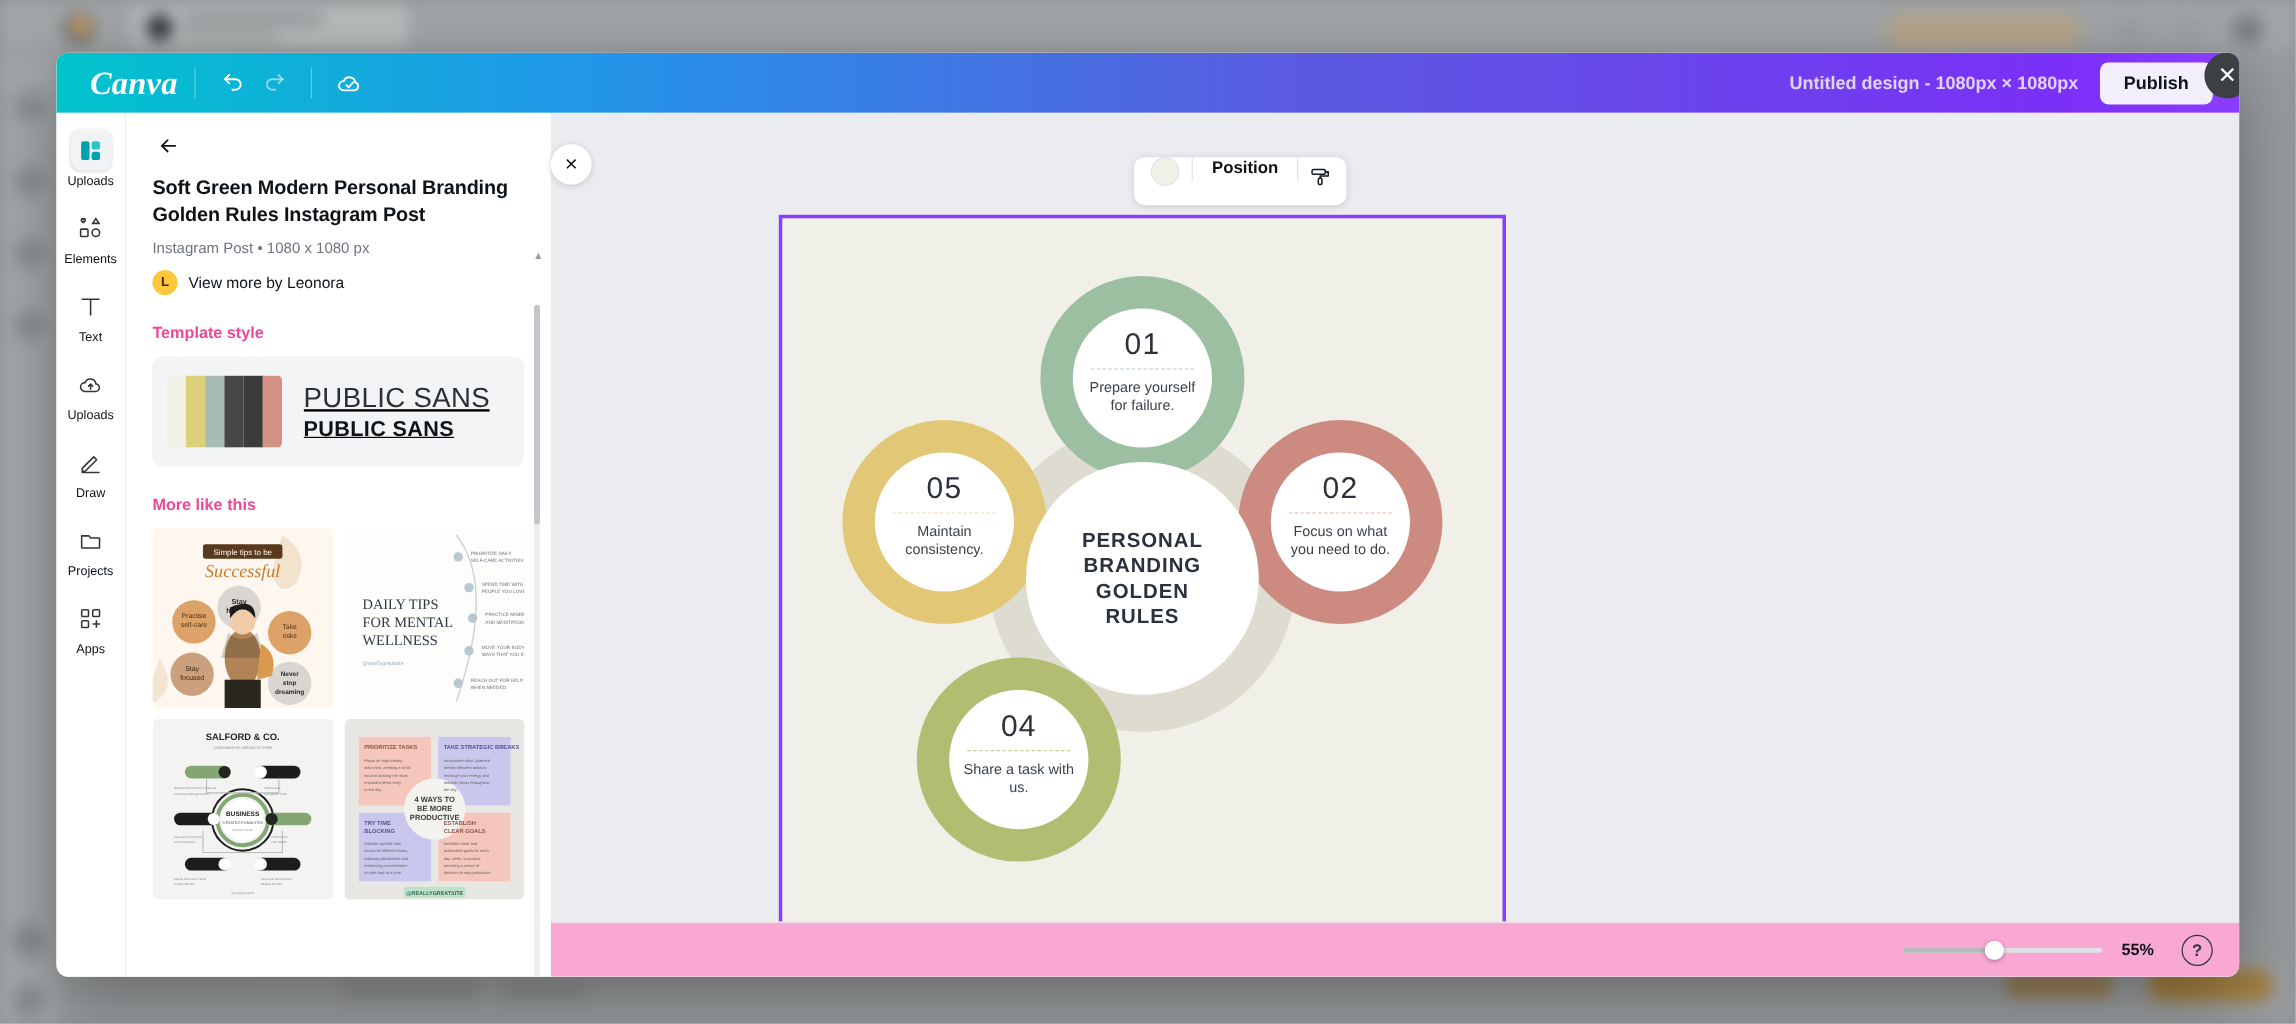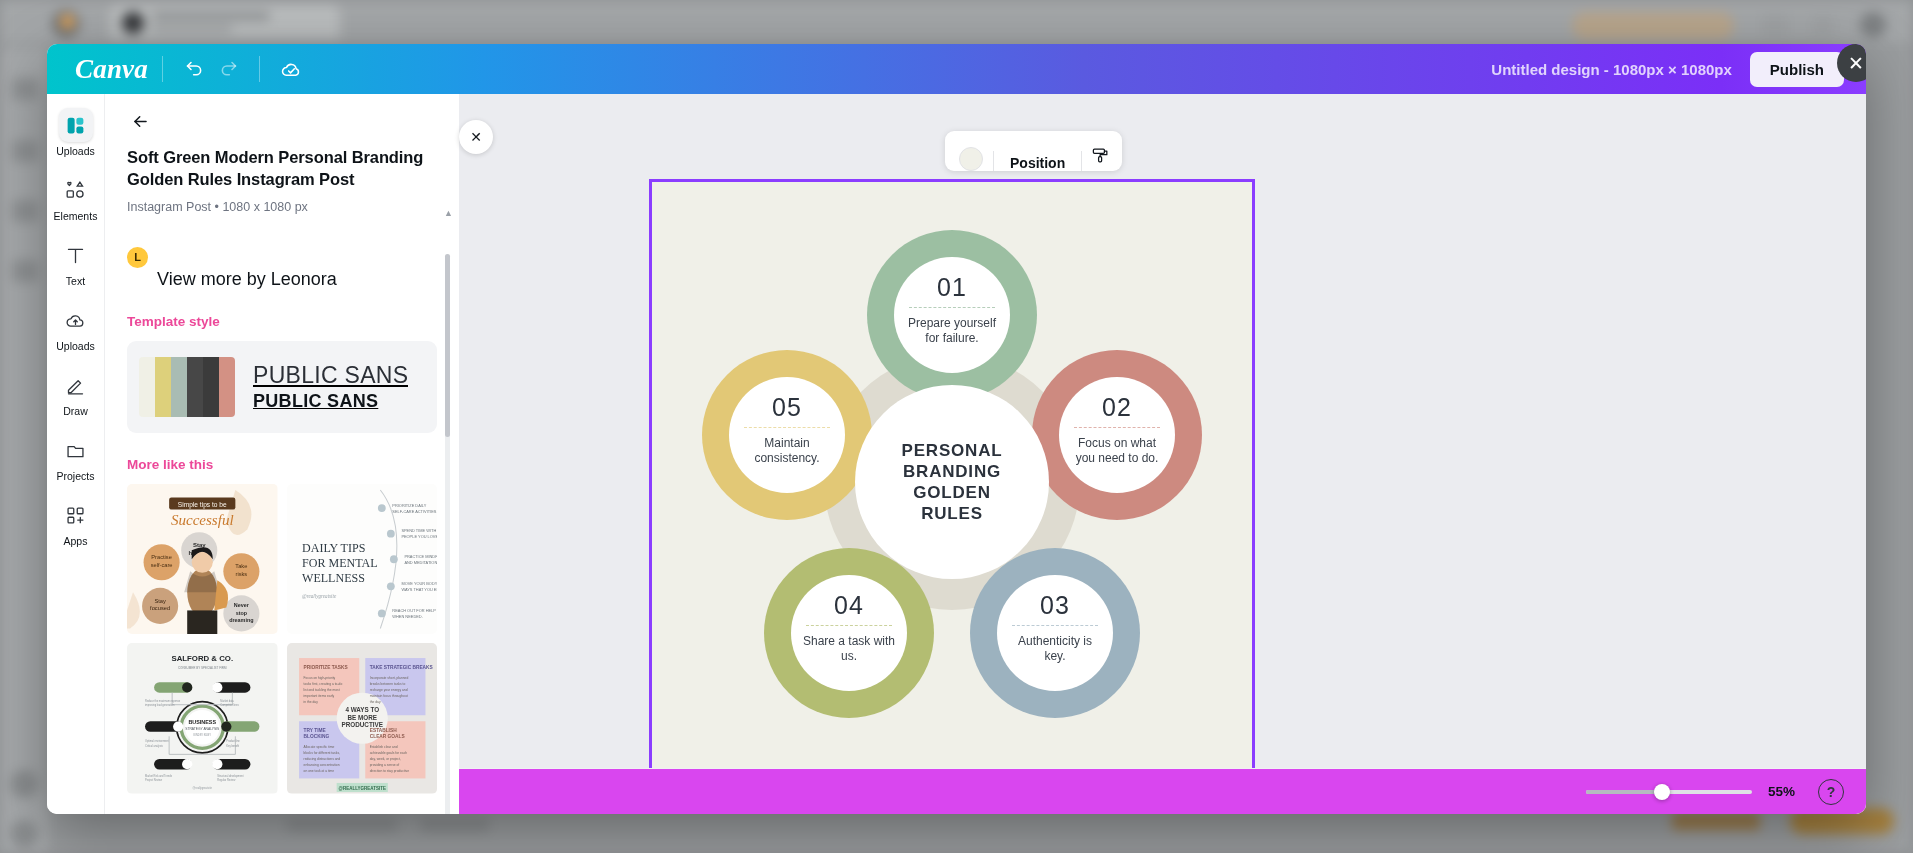--- a/index.html
+++ b/index.html
@@ -91,21 +91,21 @@
     display:flex;align-items:center;justify-content:center;border-radius:6px;cursor:pointer;
   }
   #panel-scroll { position: absolute; left: 0; top: 52px; width: 354px; height: 668px; padding: 0 22px 0 22px; }
   #tpl-title { font-size: 16.5px; font-weight: 700; color: #0e1318; line-height: 1.35; letter-spacing: -.1px; }
   #tpl-meta { font-size: 12.5px; color: #6e7481; margin-top: 9px; }
   #tpl-author { display: flex; align-items: center; gap: 9px; margin-top: 11px; cursor: pointer; }
   #author-avatar {
     width: 21px; height: 21px; border-radius: 50%; background: #ffc83c;
     display:flex;align-items:center;justify-content:center;font-size:11px;font-weight:700;color:#3a2c00;
   }
-  #author-name { font-size: 18px; color: #0e1318; margin-top: 44px; }
+  #author-name { font-size: 13px; color: #0e1318; }
   .sec-head { font-size: 13.5px; font-weight: 700; color: #ec4899; margin-top: 24px; }
   #style-card {
     margin-top: 12px; height: 92px; background: #f3f4f6; border-radius: 9px;
     display: flex; align-items: center; padding: 0 0 0 12px; cursor: pointer; overflow: hidden; text-decoration: underline;
   }
   #swatches { display: flex; height: 60px; border-radius: 4px; overflow: hidden; }
   .sw { width: 16px; height: 100%; }
   #style-fonts { margin-left: 18px; overflow: hidden; }
   #font-reg { font-size: 23px; color: #2b2f36; letter-spacing: .3px; white-space: nowrap; }
   #font-bold { font-size: 18px; font-weight: 700; color: #0e1318; letter-spacing: .3px; margin-top: 2px; white-space: nowrap; }
@@ -125,21 +125,21 @@
   }
 
   
   #canvas-area {
     position: absolute; left: 412px; top: 50px; right: 0; bottom: 0;
     background: #ebecf0; overflow: hidden;
   }
   #float-toolbar {
     position: absolute; left: 486px; top: 37px; height: 40px; background: #fff;
     border-radius: 9px; box-shadow: 0 1px 6px rgba(0,0,0,.13);
-    display: flex; align-items: flex-end; padding: 0 6px; gap: 2px;
+    display: flex; align-items: flex-start; padding: 0 6px; gap: 2px;
   }
   #color-chip { width: 24px; height: 24px; border-radius: 50%; background: #f0f0e8; border: 1px solid #e2e3e6; margin: 0 8px; cursor: pointer; }
   .tb-div { width: 1px; height: 20px; background: #e3e4e7; }
   #position-btn { font-size: 14px; font-weight: 600; color: #0e1318; padding: 0 14px; cursor: pointer; }
   #roller-btn { width: 32px; height: 32px; display:flex;align-items:center;justify-content:center;border-radius:6px;cursor:pointer; }
 
   
   #design-frame {
     position: absolute; left: 156px; top: 88px; width: 600px; height: 600px;
     background: #f0f0e8; outline: 3px solid #8b3dff; margin-left: 37px;
@@ -161,21 +161,21 @@
     display: flex; align-items: center; justify-content: center;
   }
   #hub-title {
     font-size: 17px; font-weight: 700; color: #2b323c; text-align: center;
     line-height: 1.24; letter-spacing: .8px;
   }
 
   
   #zoombar {
     position: absolute; right: 0; bottom: 0; width: 100%; height: 46px;
-    background: #d946ef; display: flex; align-items: center; justify-content: flex-end;
+    background: #f9a8d4; display: flex; align-items: center; justify-content: flex-end;
     padding-right: 22px; gap: 16px; border-top: 1px solid #f0f1f3;
   }
   #slider { position: relative; width: 166px; height: 16px; display: flex; align-items: center; cursor: pointer; }
   #slider-track { position: absolute; left: 0; right: 0; height: 4px; background: #dfe1e5; border-radius: 2px; }
   #slider-fill { position: absolute; left: 0; width: 46%; height: 4px; background: #b5b9c0; border-radius: 2px; }
   #slider-knob {
     position: absolute; left: 46%; width: 16px; height: 16px; margin-left: -8px; border-radius: 50%;
     background: #fff; box-shadow: 0 1px 4px rgba(0,0,0,.32); cursor: grab;
   }
   #zoom-pct { font-size: 13.5px; font-weight: 700; color: #0e1318; min-width: 34px; }
@@ -556,27 +556,20 @@
       </div>
 
       <div class="node" style="left:380px;top:168px;width:170px;height:170px;background:#cd8a80;">
         <div class="inner" style="left:27px;top:27px;width:116px;height:116px;padding-top:18px;">
           <div class="num">02</div>
           <div class="divider" style="border-color:#e0b3ac;"></div>
           <div class="desc">Focus on what you need to do.</div>
         </div>
       </div>
 
-      <div class="node" style="left:318px;top:366px;width:170px;height:170px;background:#9cb2bf;">
-        <div class="inner" style="left:27px;top:27px;width:116px;height:116px;padding-top:18px;">
-          <div class="num">03</div>
-          <div class="divider" style="border-color:#bccbd4;"></div>
-          <div class="desc">Authenticity is key.</div>
-        </div>
-      </div>
 
       <div class="node" style="left:112px;top:366px;width:170px;height:170px;background:#b3bd72;">
         <div class="inner" style="left:27px;top:27px;width:116px;height:116px;padding-top:18px;">
           <div class="num">04</div>
           <div class="divider" style="border-color:#cbd29d;"></div>
           <div class="desc">Share a task with us.</div>
         </div>
       </div>
 
       <div class="node" style="left:50px;top:168px;width:170px;height:170px;background:#e2c876;">

